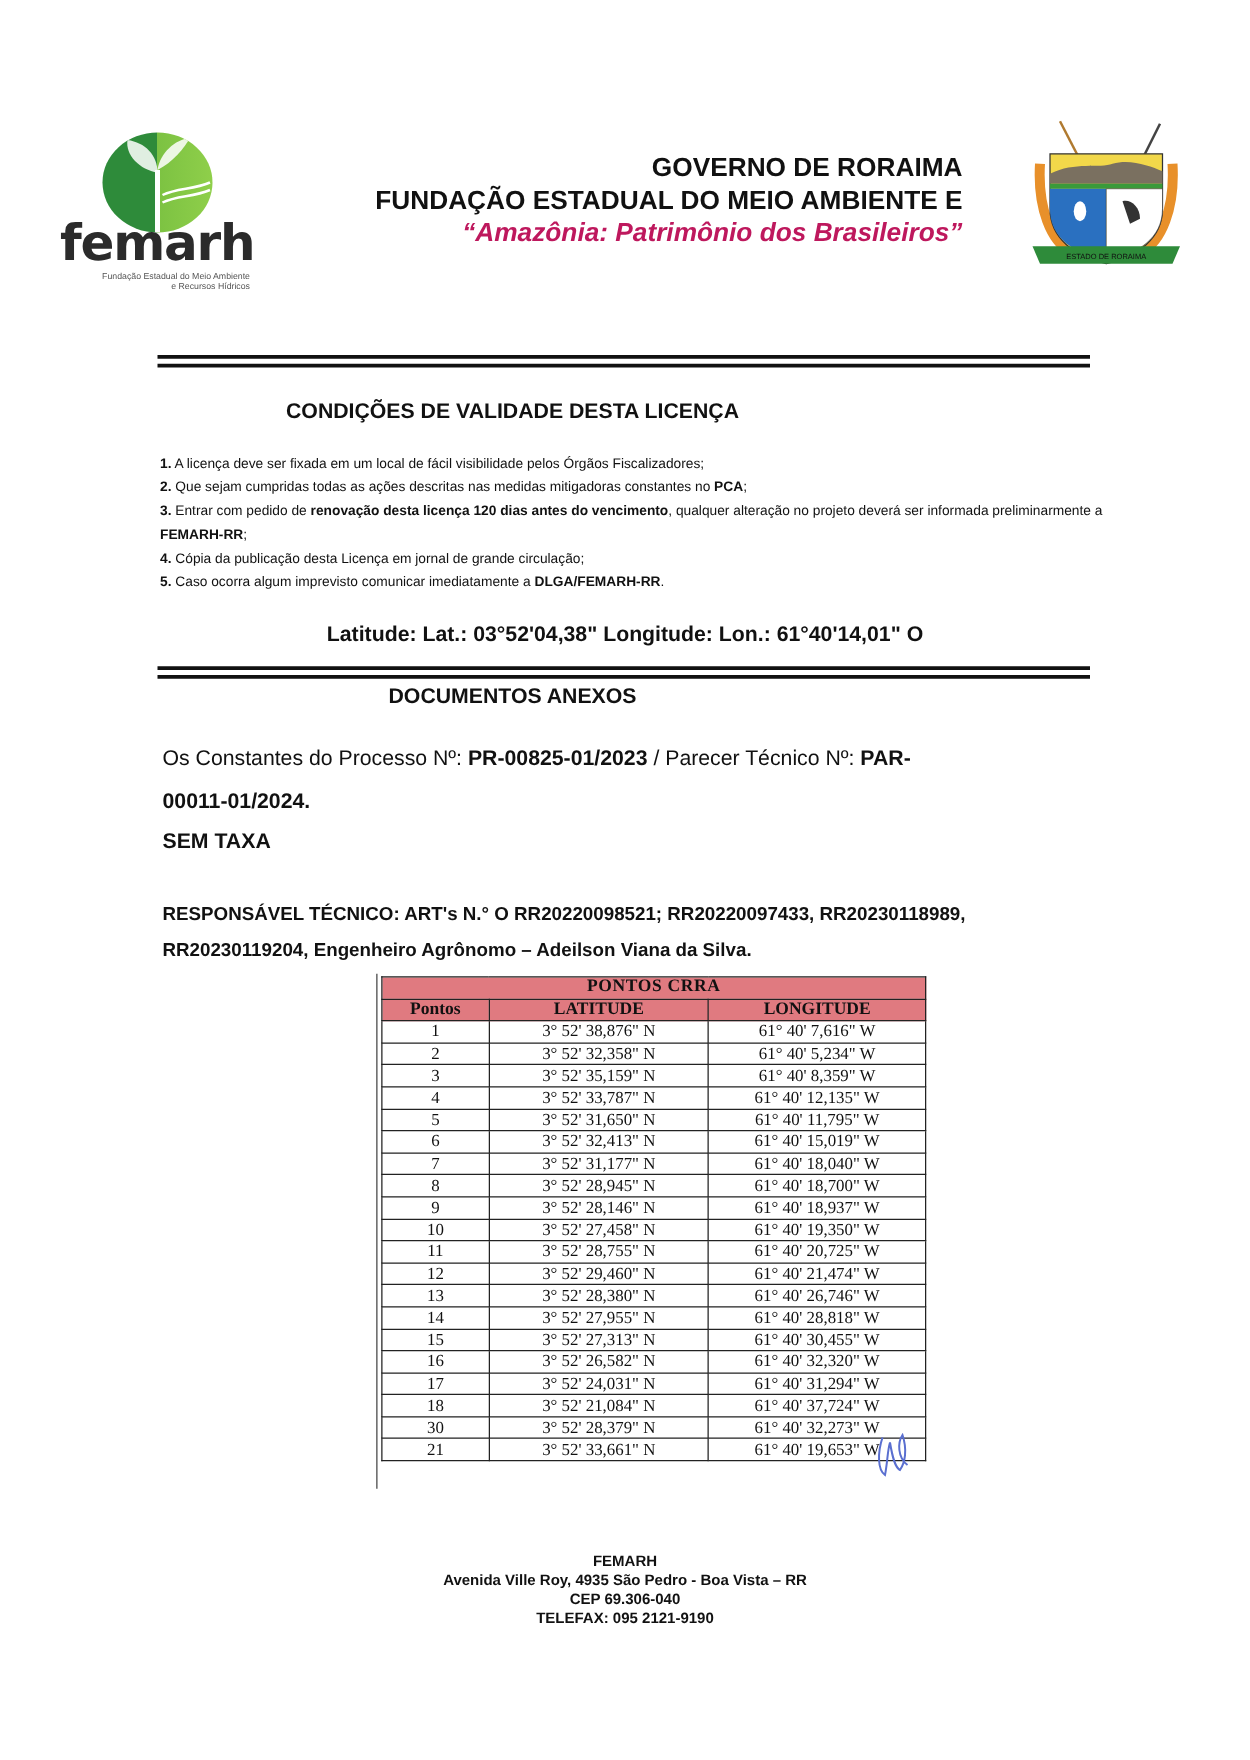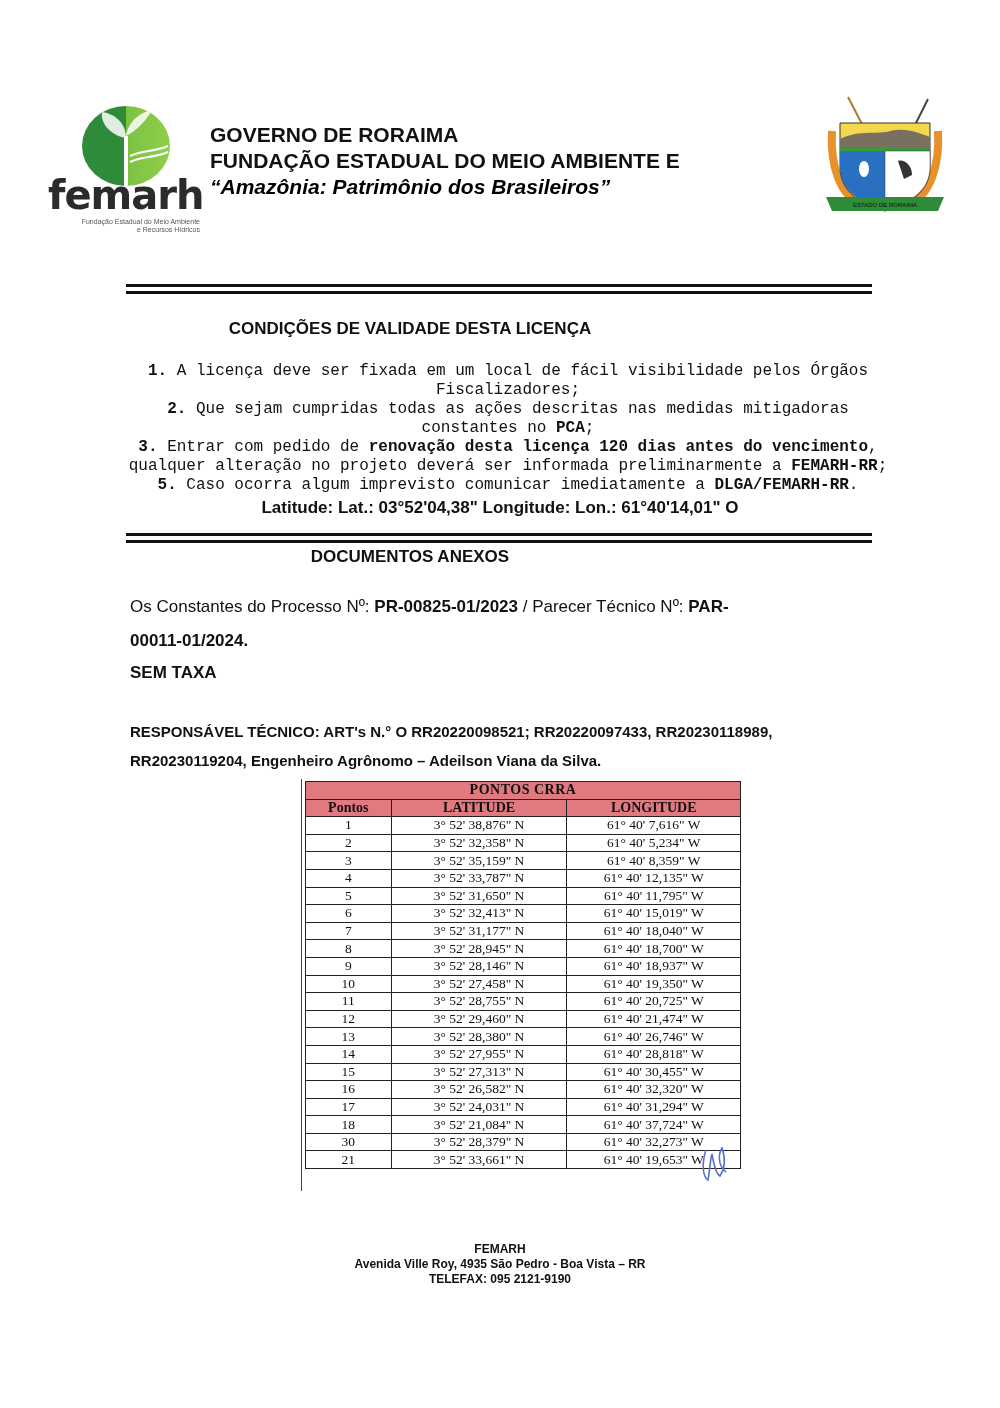--- a/index.html
+++ b/index.html
@@ -5,34 +5,34 @@
     html, body { margin: 0; padding: 0; background: #ffffff; }
     body { width: 1000px; height: 1408px; position: relative; overflow: hidden; font-family: "Liberation Sans", sans-serif; color: #111; }
     .abs { position: absolute; }
 
     
     .logo-left { left: 48px; top: 100px; width: 160px; height: 140px; }
     .logo-left .circle { position: absolute; left: 34px; top: 6px; width: 88px; height: 80px; border-radius: 50%; background: linear-gradient(90deg, #2e8b3a 0%, #2e8b3a 50%, #7cc242 50%, #8fcf4a 100%); overflow: hidden; }
     .logo-left .wordmark { position: absolute; left: 0; top: 72px; font-family: "DejaVu Sans", sans-serif; font-weight: bold; font-size: 40px; letter-spacing: -1px; color: #2b2b2b; }
     .logo-left .sub { position: absolute; left: 4px; top: 118px; font-size: 7px; color: #555; line-height: 8px; text-align: right; width: 148px; }
 
-    .hdr { left: 210px; top: 122px; width: 560px; text-align: left; font-weight: bold; font-size: 21px; line-height: 26px; color: #111; }
-    .hdr .motto { color: #000000; font-style: italic; font-size: 21px; }
+    .hdr { left: 210px; top: 122px; width: 560px; text-align: right; font-weight: bold; font-size: 21px; line-height: 26px; color: #111; }
+    .hdr .motto { color: #be185d; font-style: italic; font-size: 21px; }
 
     .crest { left: 820px; top: 95px; width: 130px; height: 130px; }
 
     
     .double-rule { left: 126px; width: 746px; height: 12px; }
     .double-rule .l1, .double-rule .l2 { position: absolute; left: 0; right: 0; height: 3px; background: #111; }
     .double-rule .l1 { top: 0; }
     .double-rule .l2 { top: 7px; }
 
     .section-title { left: 0; width: 820px; text-align: center; font-weight: bold; font-size: 17px; }
 
-    .conditions { left: 128px; top: 362px; width: 760px; font-size: 16px; line-height: 19px; font-family: Liberation Mono, monospace; text-align: center; }
+    .conditions { left: 128px; top: 362px; width: 760px; font-size: 11px; line-height: 19px; font-family: Liberation Sans, sans-serif; }
     .conditions b { font-weight: bold; }
 
     .latlon { left: 0; top: 498px; width: 1000px; text-align: center; font-size: 17px; font-weight: bold; }
 
     .anexos { left: 130px; top: 590px; width: 740px; font-size: 17px; line-height: 34px; }
     .anexos b { font-weight: bold; }
 
     .resp { left: 130px; top: 717px; width: 740px; text-align: left; font-size: 15px; line-height: 29px; font-weight: bold; }
 
     
@@ -98,20 +98,21 @@
   <div class="l1"></div>
     <div class="l2"></div>
 </div>
 
 <div class="abs section-title" style="top:319px;">CONDIÇÕES DE VALIDADE DESTA LICENÇA</div>
 
 <div class="abs conditions">
   <div><b>1.</b><span> A licença deve ser fixada em um local de fácil visibilidade pelos Órgãos Fiscalizadores;</span></div>
   <div><b>2.</b><span> Que sejam cumpridas todas as ações descritas nas medidas mitigadoras constantes no </span><b>PCA</b><span>;</span></div>
   <div><b>3.</b><span> Entrar com pedido de </span><b>renovação desta licença 120 dias antes do vencimento</b><span>, qualquer alteração no projeto deverá ser informada preliminarmente a </span><b>FEMARH-RR</b><span>;</span></div>
+  <div><b>4.</b><span> Cópia da publicação desta Licença em jornal de grande circulação;</span></div>
   <div><b>5.</b><span> Caso ocorra algum imprevisto comunicar imediatamente a </span><b>DLGA/FEMARH-RR</b><span>.</span></div>
 </div>
 
 <div class="abs latlon">Latitude:  Lat.:  03°52'04,38" Longitude: Lon.: 61°40'14,01" O</div>
 
 <div class="abs double-rule" style="top:533px;">
   <div class="l1"></div>
     <div class="l2"></div>
 </div>
 
@@ -255,14 +256,15 @@
 
 <div class="abs sig">
   <svg width="30" height="45" viewBox="0 0 30 45">
     <path d="M6 10 C2 22 2 36 8 40 C10 30 10 20 12 14 C14 26 16 34 20 36 C24 30 26 20 22 8 C18 14 18 26 26 32" stroke="#5a6fd0" stroke-width="1.6" fill="none"></path>
   </svg>
 </div>
 
 <div class="abs footer">
   <div>FEMARH</div>
   <div>Avenida Ville Roy, 4935 São Pedro - Boa Vista – RR</div>
+  <div>CEP 69.306-040</div>
   <div>TELEFAX: 095 2121-9190</div>
 </div>
 
 </body></html>

